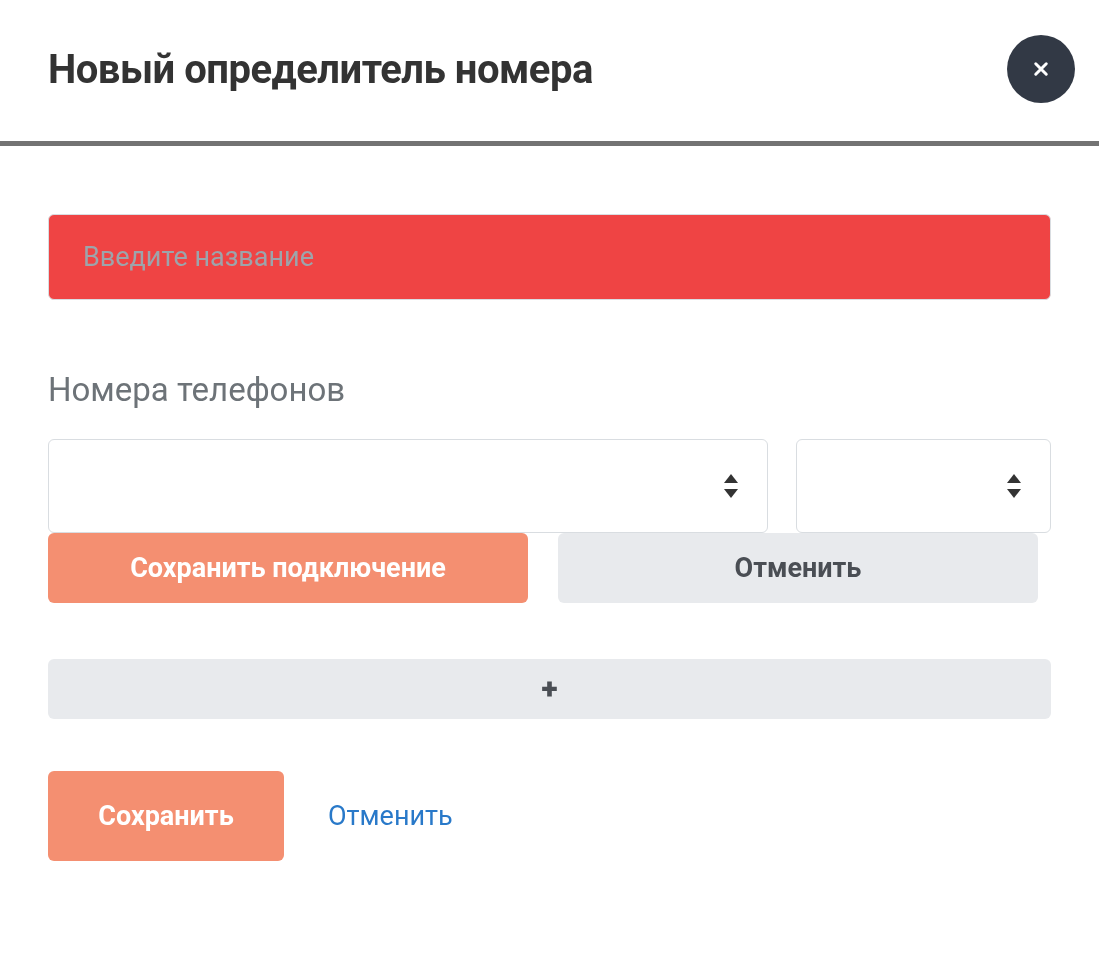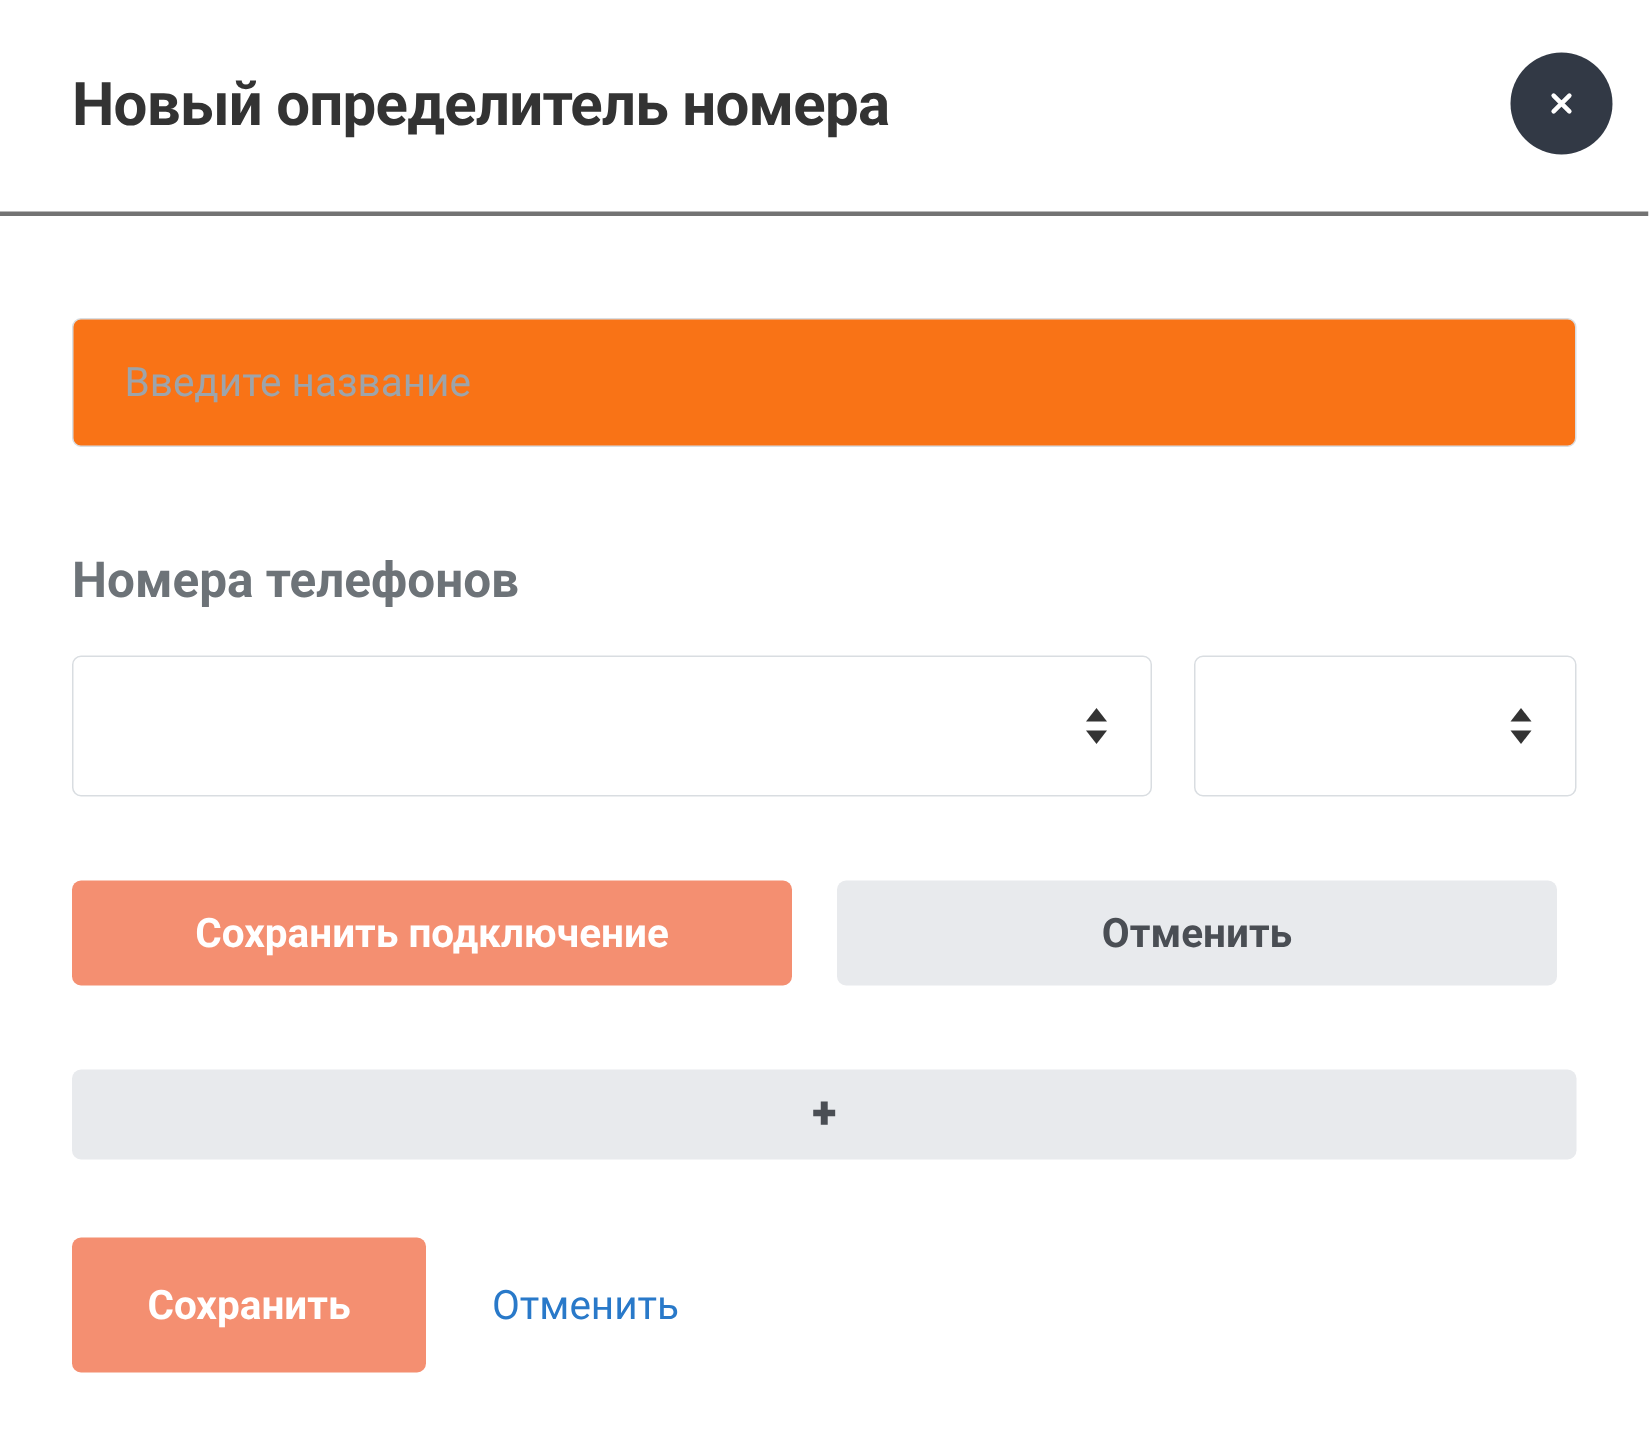--- a/index.html
+++ b/index.html
@@ -11,21 +11,21 @@
       font-family: -apple-system, BlinkMacSystemFont, "Segoe UI", Roboto, "Helvetica Neue", Arial, sans-serif;
       background: #fff;
       color: #333;
       width: 1099px;
     }
     .header {
       display: flex;
       align-items: center;
       justify-content: space-between;
       padding: 35px 24px 38px 48px;
-      border-bottom: 3px solid #737373;
+      border-bottom: 5px solid #737373;
     }
     .title {
       font-size: 40px;
       font-weight: 700;
       color: #333333;
       letter-spacing: -0.5px;
     }
     .close-btn {
       width: 68px;
       height: 68px;
@@ -48,35 +48,35 @@
     }
     .label {
       font-size: 27px;
       font-weight: 700;
       color: #6d7378;
       margin-bottom: 28px;
       display: block;
     }
     .section-label {
       font-size: 33px;
-      font-weight: 700;
+      font-weight: 400;
       color: #6d7378;
       margin-top: 70px;
       margin-bottom: 30px;
       display: block;
     }
     .text-input {
       width: 100%;
       height: 86px;
       border: 1px solid #d9dde1;
       border-radius: 6px;
       padding: 0 34px;
       font-size: 27px;
       color: #333;
-      background: #f97316;
+      background: #ef4444;
       font-family: inherit;
     }
     .text-input::placeholder {
       color: #9da4ab;
     }
     .select-row {
       display: flex;
       gap: 28px;
     }
     .select-wrap {
@@ -112,21 +112,20 @@
       width: 0;
       height: 0;
       border-left: 7px solid transparent;
       border-right: 7px solid transparent;
     }
     .sort-arrows .up { border-bottom: 9px solid #333; }
     .sort-arrows .down { border-top: 9px solid #333; }
     .button-row {
       display: flex;
       gap: 30px;
-      margin-top: 56px;
     }
     .btn {
       height: 70px;
       border: none;
       border-radius: 6px;
       font-size: 27px;
       font-weight: 700;
       cursor: pointer;
       display: flex;
       align-items: center;

